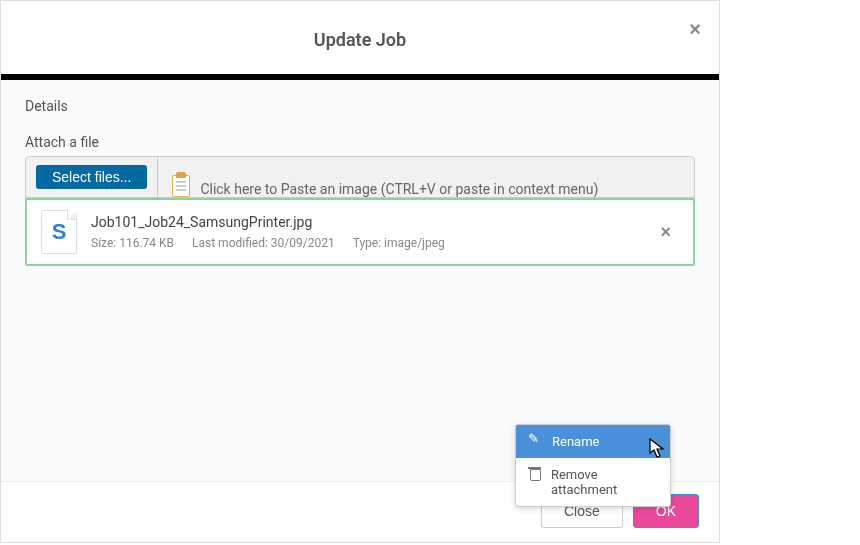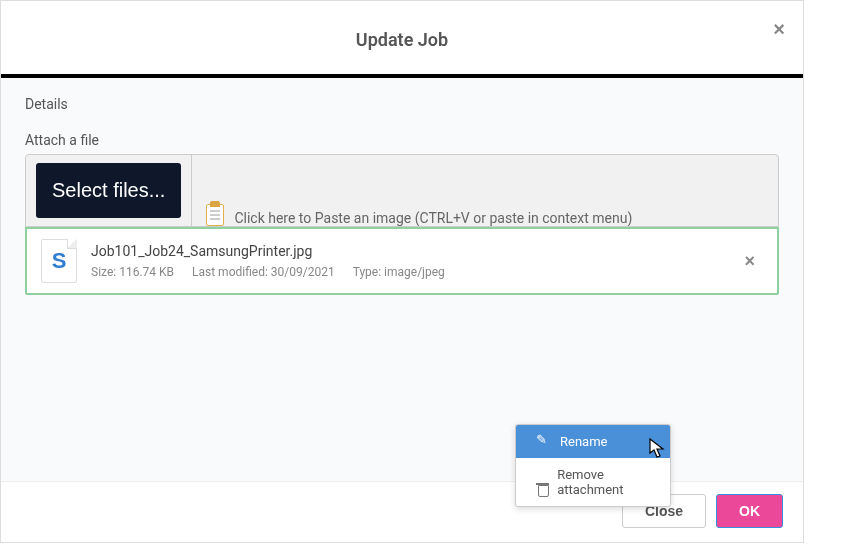--- a/index.html
+++ b/index.html
@@ -7,21 +7,21 @@
       font-family: -apple-system, BlinkMacSystemFont, "Segoe UI", Roboto, Helvetica, Arial, sans-serif;
       background: #fff;
       color: #555;
       font-size: 14px;
       width: 860px;
       height: 545px;
       position: relative;
       overflow: hidden;
     }
     .modal {
-      width: 804px;
+      width: 720px;
       height: 543px;
       border: 1px solid #ddd;
       background: #fff;
       position: relative;
       display: flex;
       flex-direction: column;
     }
     .modal-header {
       position: relative;
       padding: 28px 20px 24px;
@@ -38,21 +38,21 @@
       right: 18px;
       font-size: 20px;
       color: #888;
       cursor: pointer;
       line-height: 1;
       background: none;
       border: none;
       font-weight: bold;
     }
     .modal-body {
-      border-top: 4px solid #000000;
+      border-top: 6px solid #000000;
       background: #f9fafb;
       padding: 18px 24px 10px;
       flex: 1;
       overflow: auto;
     }
     .section-label {
       color: #555;
       font-size: 14px;
       margin-bottom: 8px;
     }
@@ -79,26 +79,26 @@
       overflow: hidden;
       background: #f1f1f1;
     }
     .select-files-wrap {
       padding: 8px 10px;
       border-right: 1px solid #ccc;
       display: flex;
       align-items: center;
     }
     .select-files-btn {
-      background: #0f172a;
+      background: #0369a1;
       color: #fff;
       border: none;
       border-radius: 3px;
-      padding: 16px 16px;
-      font-size: 20px;
+      padding: 4px 16px;
+      font-size: 14px;
       cursor: pointer;
     }
     .paste-area {
       flex: 1;
       display: flex;
       align-items: flex-end;
       padding: 0 14px;
       color: #666;
       gap: 10px;
       cursor: pointer;
@@ -193,23 +193,23 @@
       top: 424px;
       width: 156px;
       background: #fff;
       border: 1px solid #ccc;
       border-radius: 3px;
       box-shadow: 0 2px 6px rgba(0,0,0,0.15);
       z-index: 50;
       overflow: hidden;
     }
     .context-item {
-      padding: 9px 20px;
-      display: flex;
-      align-items: flex-end;
+      padding: 9px 12px;
+      display: flex;
+      align-items: flex-start;
       gap: 10px;
       font-size: 13px;
       cursor: pointer;
       color: #555;
     }
     .context-item.active {
       background: #4a90d9;
       color: #fff;
     }
     .pencil-icon, .trash-icon {
@@ -254,21 +254,20 @@
       background: #fff;
     }
     .btn {
       padding: 8px 22px;
       font-size: 14px;
       border-radius: 3px;
       cursor: pointer;
       border: 1px solid #ccc;
       background: #fff;
       color: #555;
-      font-weight: bold;
     }
     .btn-primary {
       background: #ec4899;
       border-color: #3b8dde;
       color: #fff;
     }
   </style>
 </head>
 <body>
 

